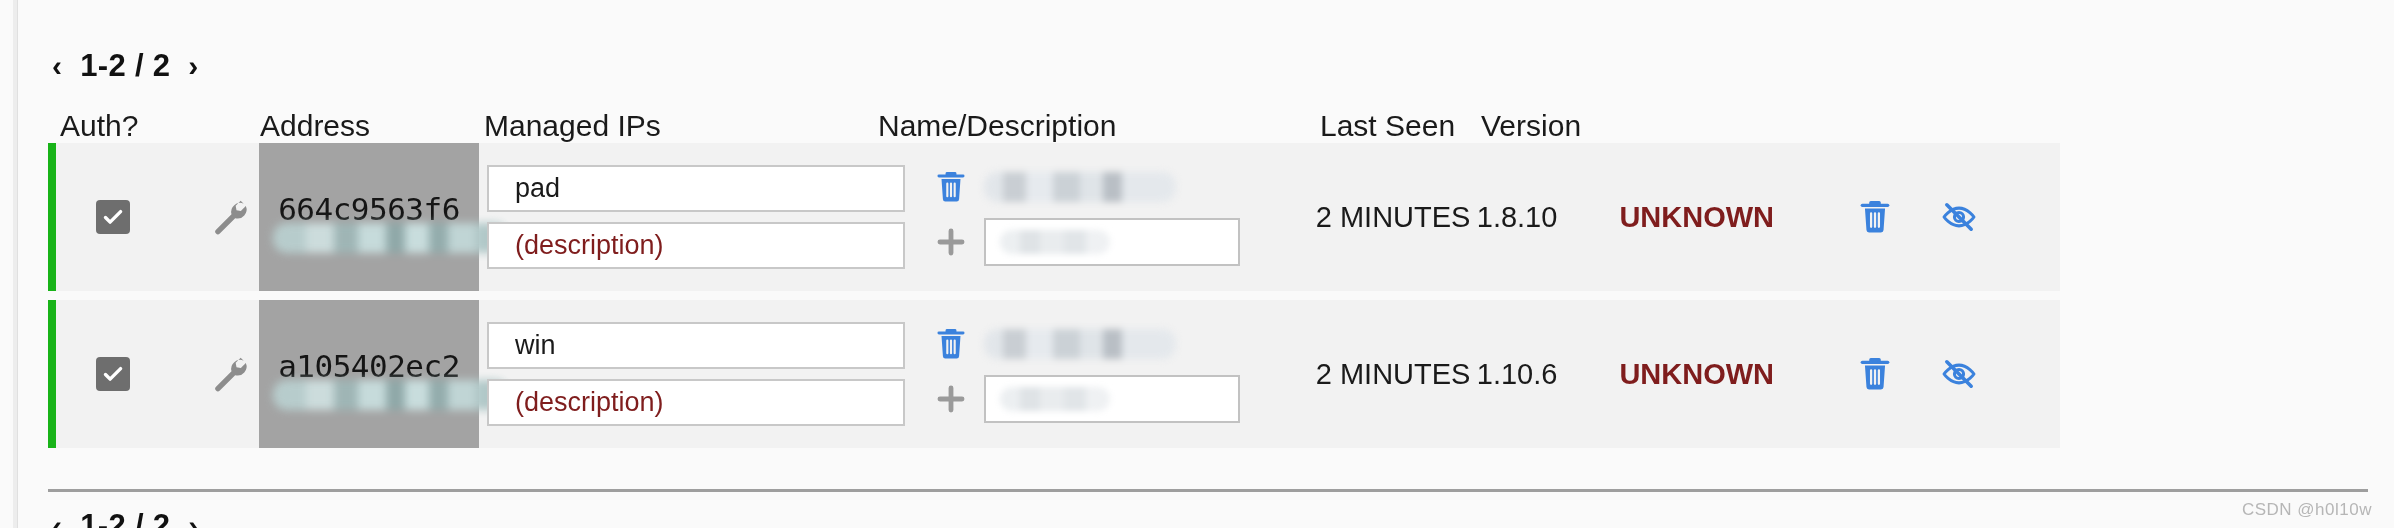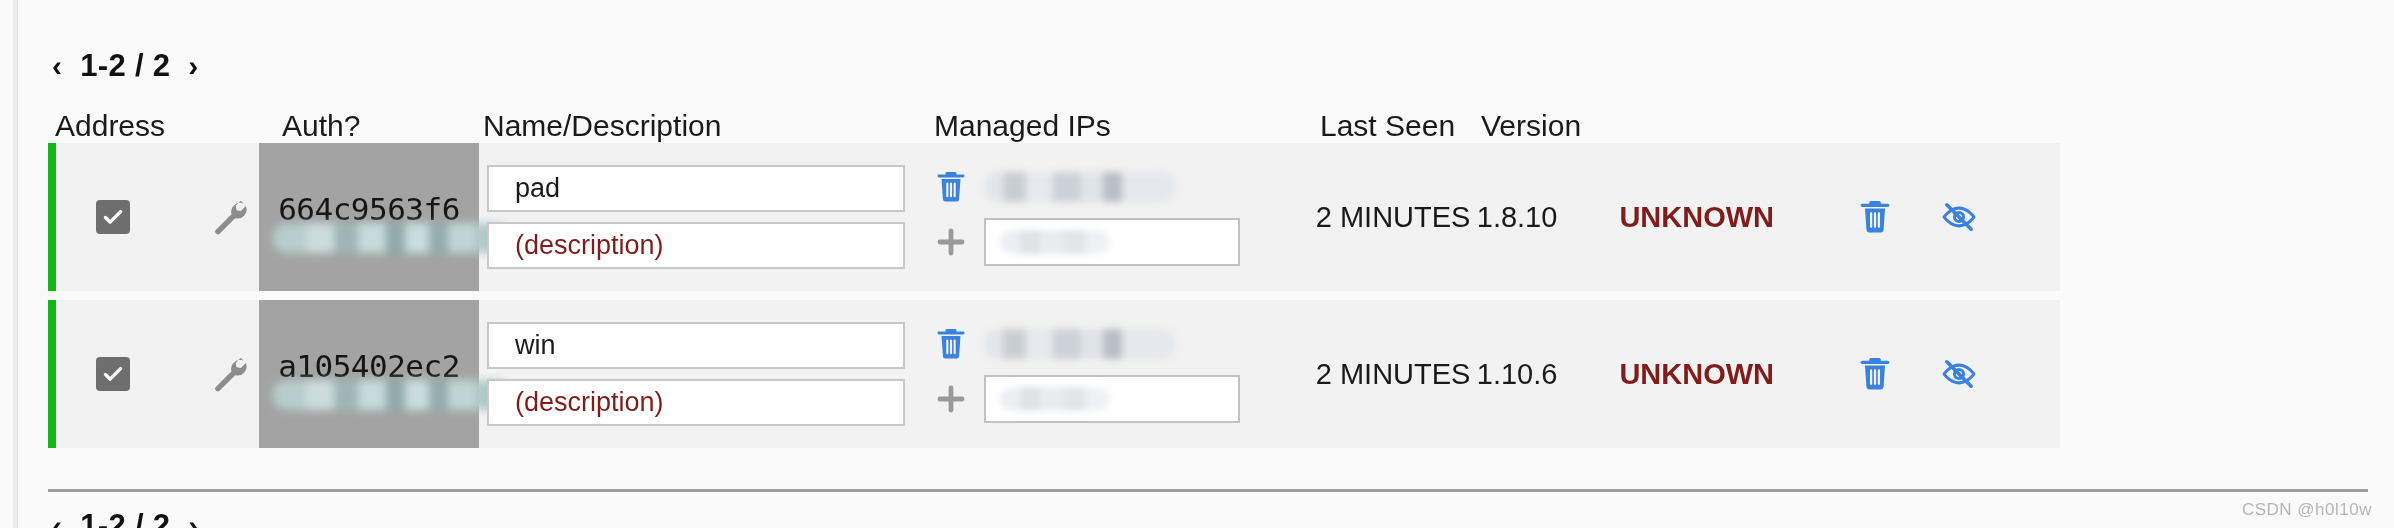--- a/index.html
+++ b/index.html
@@ -228,24 +228,24 @@
 
   <div class="pager top">
     <span class="pager-chevron">‹</span>
     <span class="pager-label">1-2 / 2</span>
     <span class="pager-chevron">›</span>
   </div>
 
   <div class="table">
 
     <div class="head">
+      <div class="col col-auth">Auth?</div>
       <div class="col col-address">Address</div>
-      <div class="col col-auth">Auth?</div>
+      <div class="col col-ips">Managed IPs</div>
       <div class="col col-name">Name/Description</div>
-      <div class="col col-ips">Managed IPs</div>
       <div class="col col-lastseen">Last Seen</div>
       <div class="col col-version">Version</div>
       <div class="col col-actions"></div>
     </div>
 
     <div class="row">
 
       <div class="cell col-auth">
         <div class="auth-inner">
           <div class="checkbox">

